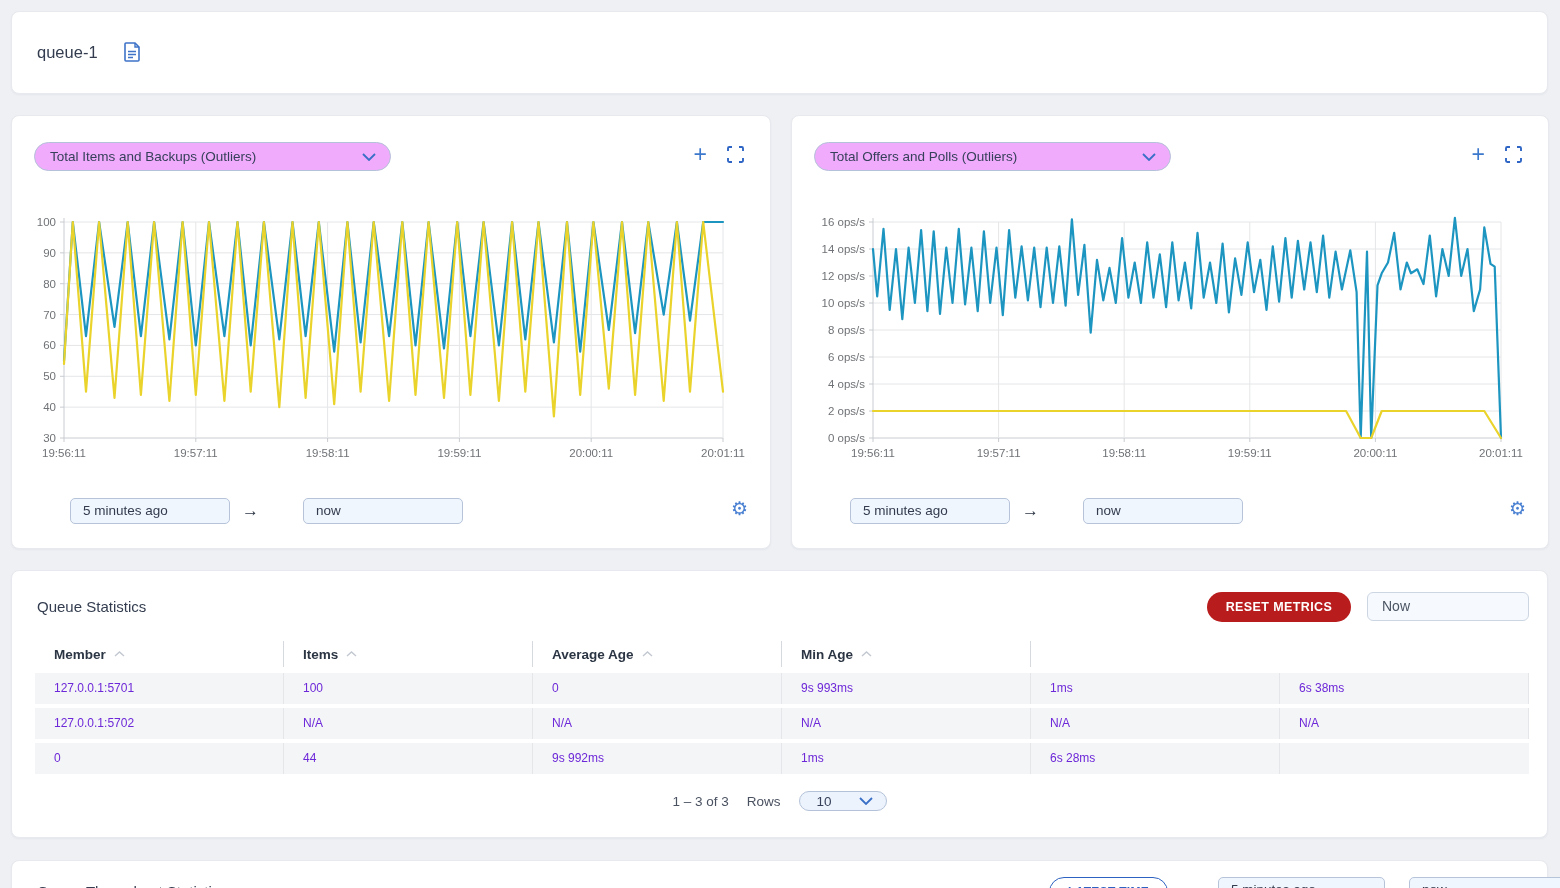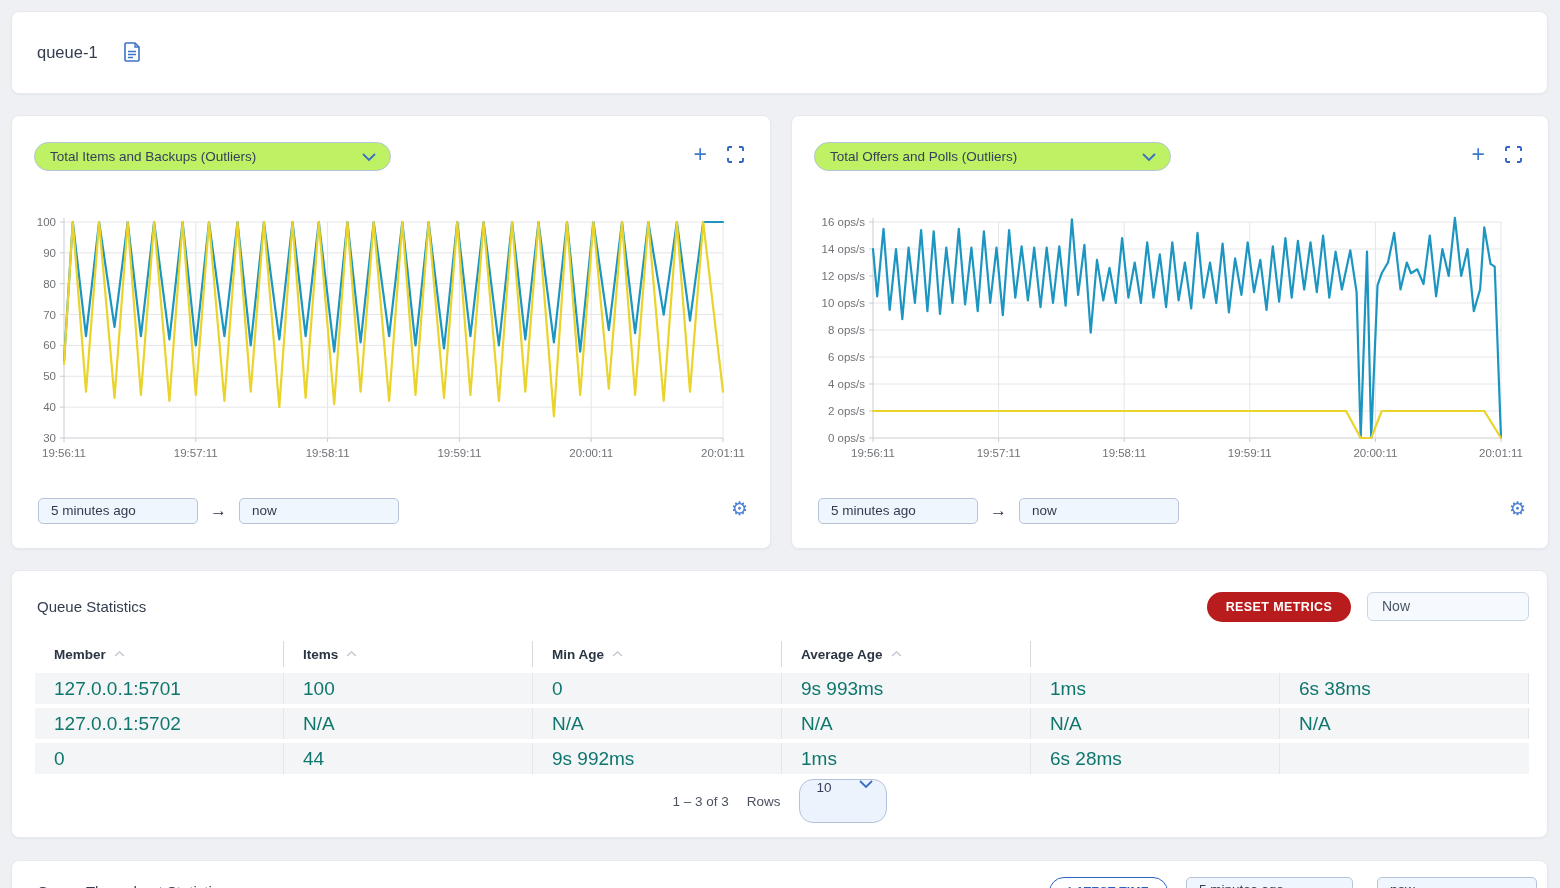--- a/index.html
+++ b/index.html
@@ -19,31 +19,31 @@
   }
   
   #header-card { left:11px; top:11px; width:1537px; height:83px; }
   .page-title-row { display:flex; align-items:center; gap:26px; padding:30px 0 0 25px; }
   .page-title { font-size:16.5px; color:#333d4f; }
   
   #chart-card-0 { left:11px;  top:115px; width:760px; height:434px; }
   #chart-card-1 { left:791px; top:115px; width:758px; height:434px; }
   .metric-select {
     position:absolute; left:22px; top:26px; width:357px; height:29px;
-    background:#bef264; border:1px solid #b4c2d9; border-radius:15px;
+    background:#f0abfc; border:1px solid #b4c2d9; border-radius:15px;
     display:flex; align-items:center; justify-content:space-between;
     padding:0 14px 0 15px; font-size:13.5px; color:#36405a; cursor:pointer;
   }
   .chart-actions { position:absolute; top:28px; right:26px; display:flex; align-items:center; gap:20px; }
   .icon-plus { font-size:23px; line-height:20px; color:#3c78cc; font-weight:400; cursor:pointer; }
   .chart-svg { position:absolute; left:10px; top:95px; overflow:visible; }
   .time-row { position:absolute; left:26px; top:382px; display:flex; align-items:center; }
   .time-input {
     width:160px; height:26px; background:#f0f6fe; border:1px solid #b6c3d9; border-radius:5px;
-    font-size:13.5px; color:#333c4e; line-height:24px; padding-left:12px;
+    font-size:13.5px; color:#333c4e; line-height:24px; padding-left:12px;margin-left:32px;
   }
   .arrow-sep { margin:0 12px; font-size:17px; color:#2b3543; }
   .gear-icon { position:absolute; right:22px; top:383px; font-size:19px; color:#4a80d2; cursor:pointer; line-height:20px; }
   
   #stats-card { left:11px; top:570px; width:1537px; height:268px; }
   .stats-title { position:absolute; left:25px; top:27px; font-size:15px; color:#333d4f; }
   .reset-btn {
     position:absolute; left:1195px; top:21px; width:144px; height:30px;
     background:#b91c1c; color:#ffffff; border:none; border-radius:15px;
     font-family:"Liberation Sans",sans-serif; font-size:12.5px; font-weight:bold; letter-spacing:.4px; cursor:pointer;
@@ -56,31 +56,31 @@
   .tbl { position:absolute; left:23px; top:70px; width:1494px; }
   .thead { display:flex; height:26px; }
   .th {
     width:249px; display:flex; align-items:center; gap:8px; padding-left:19px;
     font-size:13.5px; font-weight:bold; color:#2b3543;
     border-right:1px solid #d6d9de; cursor:pointer;
   }
   .tbody { margin-top:6px; }
   .tr { display:flex; height:31px; background:#f4f5f6; margin-bottom:4px; }
   .td {
-    width:249px; padding-left:19px; font-size:19px; color:#0f766e; line-height:31px;
+    width:249px; padding-left:19px; font-size:12px; color:#6d28d9; line-height:31px;
     border-right:1px solid #e4e6ea; overflow:hidden; white-space:nowrap;
   }
   .pagination {
     position:absolute; left:0; top:216px; width:100%; height:28px;
     display:flex; align-items:center; justify-content:center; gap:18px;
     font-size:13.5px; color:#4a5160;
   }
   .rows-select {
-    width:88px; height:44px; background:#ecf3fd; border:1px solid #b4c2d9; border-radius:14px;
-    display:flex; justify-content:space-between; padding:0 13px 0 17px;
+    width:88px; height:20px; background:#ecf3fd; border:1px solid #b4c2d9; border-radius:14px;
+    display:flex; align-items:center; justify-content:space-between; padding:0 13px 0 17px;
     color:#36405a; cursor:pointer;
   }
   
   #throughput-card { left:11px; top:860px; width:1537px; height:70px; }
   .tp-title { position:absolute; left:25px; top:22px; font-size:15px; color:#333d4f; }
   .tp-btn {
     position:absolute; left:1037px; top:16px; width:119px; height:30px;
     background:#ffffff; border:1.5px solid #2e62c2; border-radius:15px;
     color:#2e62c2; font-family:"Liberation Sans",sans-serif; font-size:12px; font-weight:bold; letter-spacing:.3px; cursor:pointer;
   }
@@ -258,27 +258,27 @@
             <polyline points="1,5 5.5,1 10,5" stroke="#c3c8d1" stroke-width="1.4" fill="none"></polyline>
           </svg>
         </div>
         <div class="th">
           <span>Items</span>
           <svg width="11" height="6" viewBox="0 0 11 6">
             <polyline points="1,5 5.5,1 10,5" stroke="#c3c8d1" stroke-width="1.4" fill="none"></polyline>
           </svg>
         </div>
         <div class="th">
-          <span>Min Age</span>
+          <span>Average Age</span>
           <svg width="11" height="6" viewBox="0 0 11 6">
             <polyline points="1,5 5.5,1 10,5" stroke="#c3c8d1" stroke-width="1.4" fill="none"></polyline>
           </svg>
         </div>
         <div class="th">
-          <span>Average Age</span>
+          <span>Min Age</span>
           <svg width="11" height="6" viewBox="0 0 11 6">
             <polyline points="1,5 5.5,1 10,5" stroke="#c3c8d1" stroke-width="1.4" fill="none"></polyline>
           </svg>
         </div>
       </div>
     <div class="tbody" id="table-body">
         <div class="tr">
           <div class="td">127.0.0.1:5701</div>
           <div class="td">100</div>
           <div class="td">0</div>

